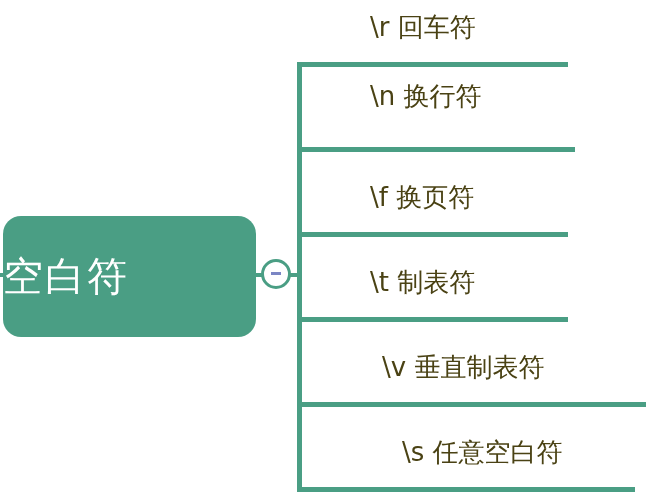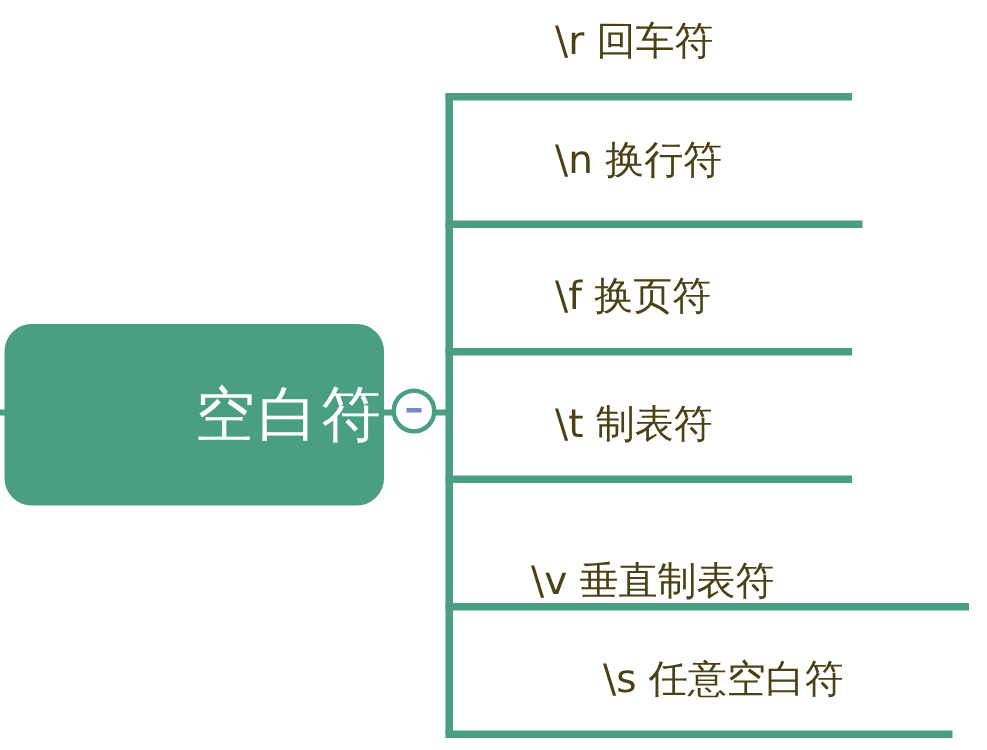--- a/index.html
+++ b/index.html
@@ -1,20 +1,20 @@
 <!DOCTYPE html>
 <html><head>
 <meta charset="utf-8">
 <style>
   html, body { margin:0; padding:0; }
   body { width:658px; height:500px; background:#ffffff; position:relative; overflow:hidden;
          font-family:"DejaVu Sans","Liberation Sans",sans-serif; }
   .root-stub { position:absolute; left:0; top:273px; width:6px; height:4px; background:#4a9e84; }
   .root { position:absolute; left:3px; top:216px; width:253px; height:121px; background:#4a9e84;
-          border-radius:18px; display:flex; align-items:center; justify-content:flex-end;
+          border-radius:18px; display:flex; align-items:center; justify-content:flex-start;
           color:#ffffff; font-size:40px; letter-spacing:2px; }
   .conn { position:absolute; left:255px; top:273px; width:10px; height:4px; background:#4a9e84; }
   .collapse { position:absolute; left:261px; top:259px; width:30px; height:30px; box-sizing:border-box;
               border:3px solid #4a9e84; border-radius:50%; background:#fff; cursor:pointer; }
   .collapse .minus { position:absolute; left:7px; top:10px; width:10px; height:3px; background:#7b86c4; }
   .conn2 { position:absolute; left:290px; top:273px; width:8px; height:4px; background:#4a9e84; }
   .vline { position:absolute; left:297px; top:62px; width:5px; height:428px; background:#4a9e84; }
   .branch { position:absolute; left:297px; height:5px; background:#4a9e84; }
   .label { position:absolute; color:#4a4214; font-size:26px; white-space:nowrap; }
 </style>
@@ -28,26 +28,26 @@
 <div class="conn"></div>
 <div class="collapse">
   <span class="minus"></span>
 </div>
 <div class="conn2"></div>
 <div class="vline"></div>
 
 <div class="label" style="left:370px;top:10px;">\r  回车符</div>
 <div class="branch" style="top:62px;width:271px;"></div>
 
-<div class="label" style="left:370px;top:89px;">\n  换行符</div>
+<div class="label" style="left:370px;top:79px;">\n  换行符</div>
 <div class="branch" style="top:147px;width:278px;"></div>
 
 <div class="label" style="left:370px;top:180px;">\f  换页符</div>
 <div class="branch" style="top:232px;width:271px;"></div>
 
 <div class="label" style="left:370px;top:265px;">\t  制表符</div>
 <div class="branch" style="top:317px;width:271px;"></div>
 
-<div class="label" style="left:354px;top:350px;margin-top:20px;">\v  垂直制表符</div>
+<div class="label" style="left:382px;top:350px;">\v  垂直制表符</div>
 <div class="branch" style="top:402px;width:349px;"></div>
 
 <div class="label" style="left:370px;top:435px;margin-left:32px;">\s 任意空白符</div>
 <div class="branch" style="top:487px;width:338px;"></div>
 
 </body></html>

